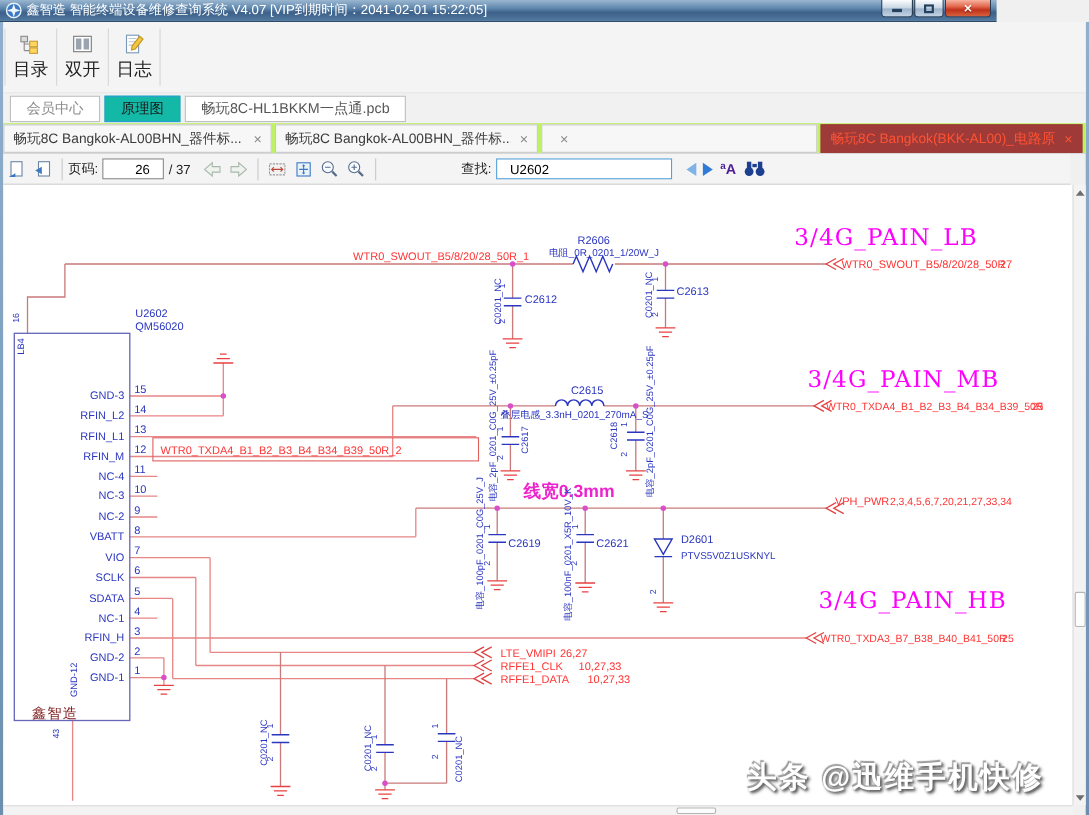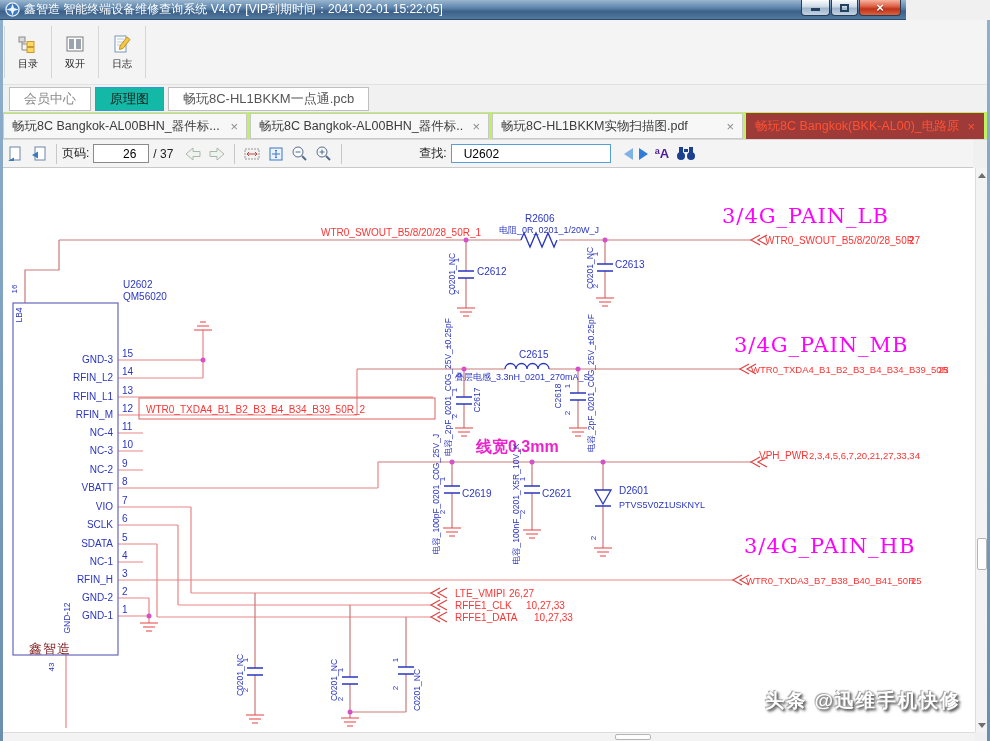--- a/index.html
+++ b/index.html
@@ -26,21 +26,21 @@
   
   .frame-l,.frame-r { position:absolute; top:20px; bottom:0; width:3px;
     background:linear-gradient(#8fb0cc,#6c8fb0); }
   .frame-l { left:0; } .frame-r { right:0; }
 
   
   .toolbar { position:absolute; left:3px; right:3px; top:20px; height:65px;
     background:#f4f4f4; border-bottom:1px solid #e2e2e2; display:flex; align-items:center; }
   .tb-sep { width:1px; height:52px; background:#d6d6d6; margin:0 1px; }
   .tb-btn { width:44px; height:56px; display:flex; flex-direction:column; align-items:center;
-    justify-content:center; font-size:10px; color:#222; gap:3px; cursor:default; }
+    justify-content:center; font-size:16px; color:#222; gap:3px; cursor:default; }
   .tb-btn svg { display:block; }
 
   
   .tabrow1 { position:absolute; left:3px; right:3px; top:85px; height:27px; background:#f1f1f1; display:flex; align-items:flex-start; padding-left:6px; }
   .ptab { height:24px; margin-top:2px; padding:0 14px; display:flex; align-items:center;
     font-size:13px; background:#fff; border:1px solid #bfbfbf; color:#8a8a8a; margin-right:4px; white-space:nowrap; }
   .ptab.active { background:#14b8a6; border-color:#2e9bd6; color:#1a1a1a; }
   .ptab.file { color:#555; }
 
   
@@ -65,21 +65,21 @@
   .tri { width:0; height:0; display:inline-block; }
   .tri.left  { border-top:6px solid transparent; border-bottom:6px solid transparent; border-right:9px solid #7fb3e8; }
   .tri.right { border-top:6px solid transparent; border-bottom:6px solid transparent; border-left:9px solid #2e7cd6; }
   .acase { font-weight:bold; color:#4c1d95; padding:0 4px;text-align:center; }
   .acase .small { font-size:9px; vertical-align:top; }
   .acase .big { font-size:13px; }
 
   
   .canvas { position:absolute; left:3px; top:168px; width:972px; height:564px; background:#fff; overflow:hidden; }
   .canvas svg { font-family:"Liberation Sans","DejaVu Sans",sans-serif; }
-  .watermark { position:absolute; right:14px; top:520px; font-size:19px; font-weight:bold; color:#fff;
+  .watermark { position:absolute; right:26px; top:520px; font-size:27px; font-weight:bold; color:#fff;
     letter-spacing:2px; white-space:nowrap;
     text-shadow:-1px -1px 1px #9a9a9a, 1px 1px 2px #666, 2px 2px 3px #4a4a4a; }
   .ghost { position:absolute; left:26px; top:432px; color:#7f1d1d; font-size:13px; letter-spacing:1px;margin-top:40px; }
 
   
   .vscroll { position:absolute; left:975px; top:168px; width:12px; height:564px; background:#f3f3f3; border-left:1px solid #ddd; }
   .vs-btn { position:absolute; left:0; width:12px; height:14px; display:flex; align-items:center; justify-content:center; }
   .vs-btn.up { top:0; } .vs-btn.down { bottom:0; }
   .tri-up { width:0;height:0;border-left:4px solid transparent;border-right:4px solid transparent;border-bottom:5px solid #6e6e6e; }
   .tri-dn { width:0;height:0;border-left:4px solid transparent;border-right:4px solid transparent;border-top:5px solid #6e6e6e; }
@@ -178,21 +178,20 @@
   <div class="docrow">
     <div class="dtab t1">
       <span class="lbl">畅玩8C Bangkok-AL00BHN_器件标...</span>
       <span class="x">×</span>
     </div>
     <div class="dtab t2">
       <span class="lbl">畅玩8C Bangkok-AL00BHN_器件标...</span>
       <span class="x">×</span>
     </div>
     <div class="dtab t3">
-      <span class="lbl">畅玩8C-HL1BKKM实物扫描图.pdf</span>
       <span class="x">×</span>
     </div>
     <div class="dtab t4 active">
       <span class="lbl">畅玩8C Bangkok(BKK-AL00)_电路原 ...</span>
       <span class="x">×</span>
     </div>
   </div>
 
   <div class="pdfbar">
     <span class="pb-ico">

